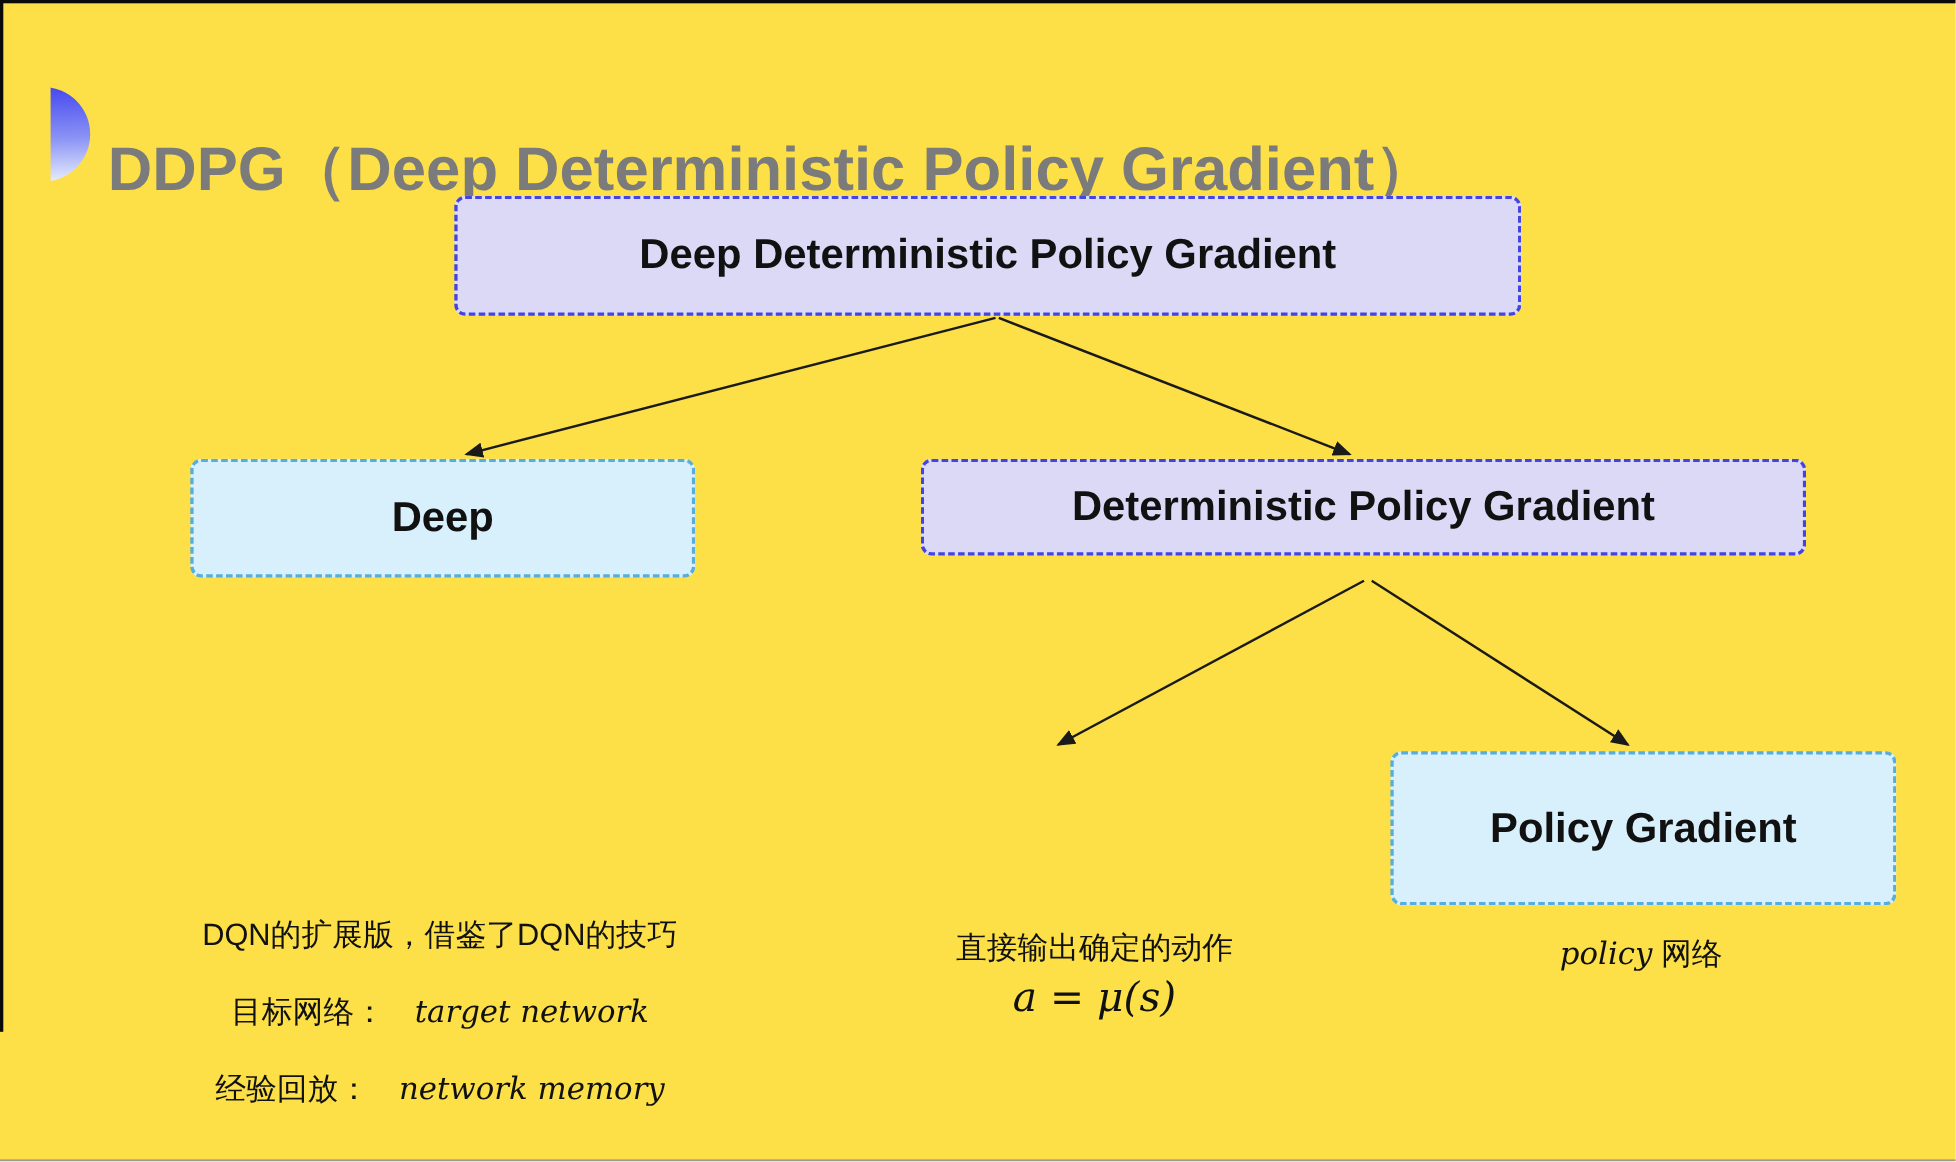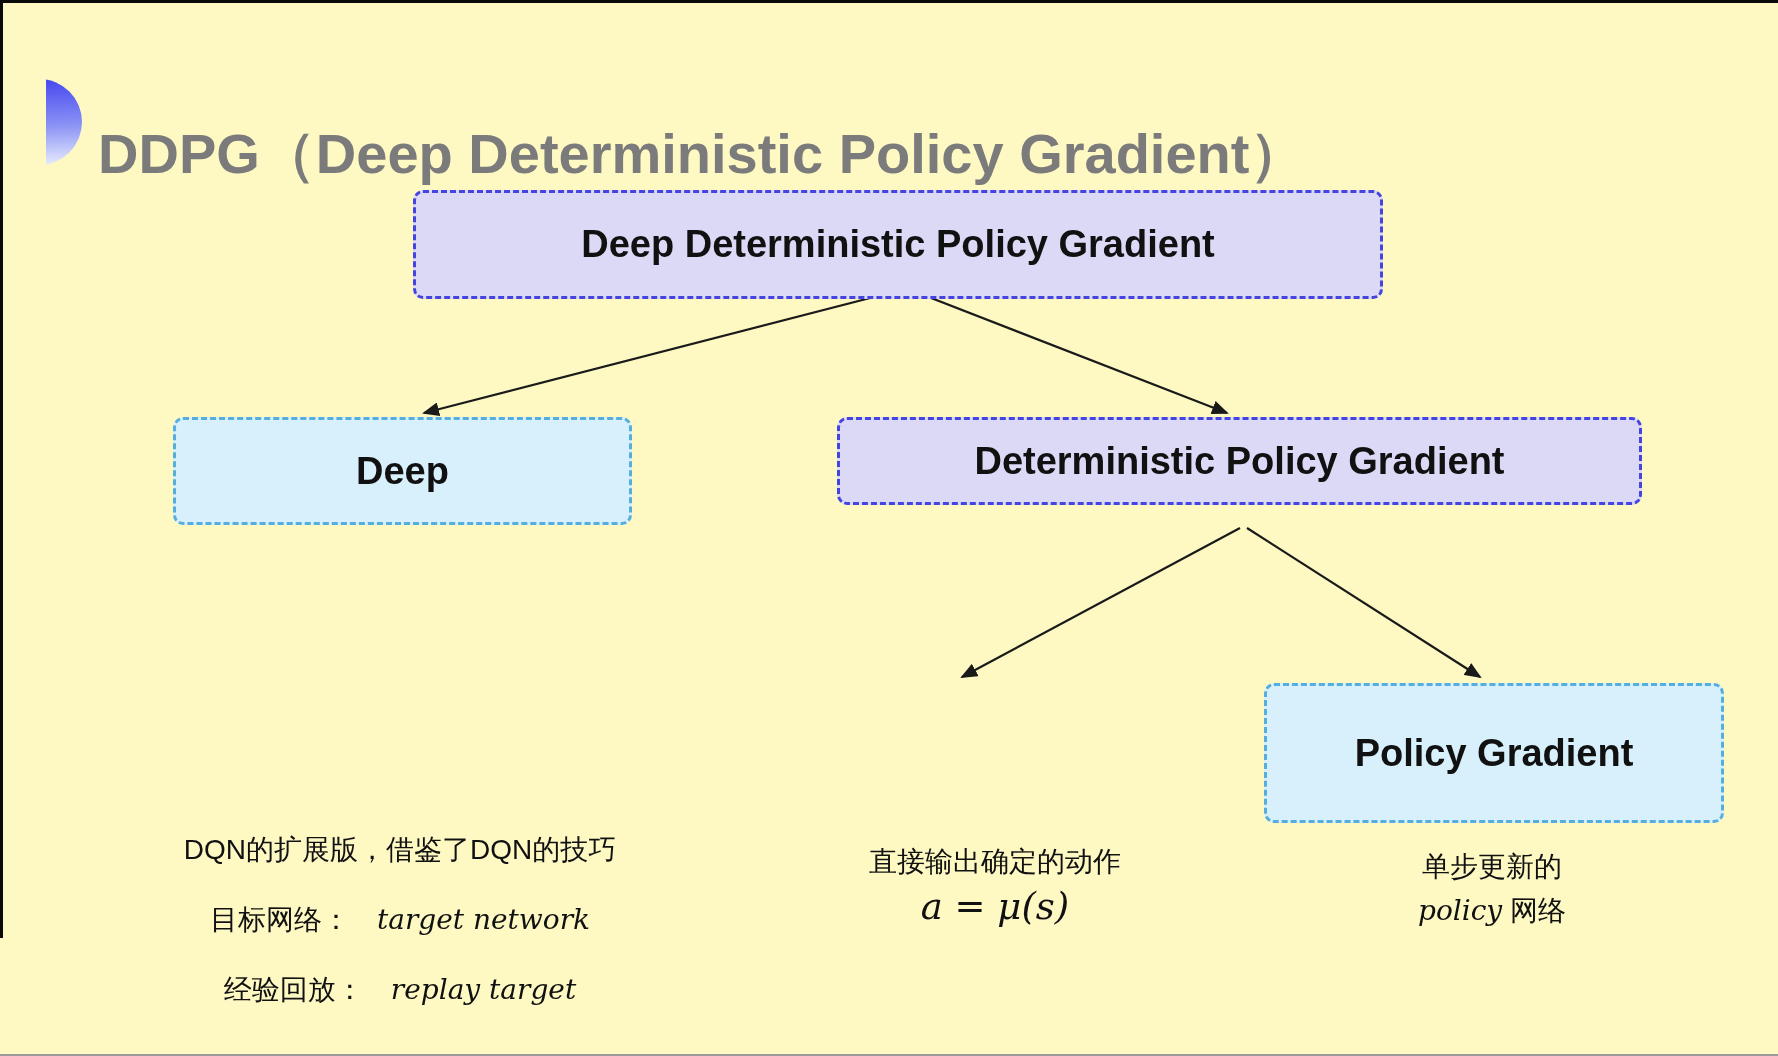--- a/index.html
+++ b/index.html
@@ -1,19 +1,19 @@
 <!DOCTYPE html>
 <html><head>
 <meta charset="utf-8">
 <style>
   html,body{margin:0;padding:0;background:#ffffff;}
   .slide{
     position:relative;
     width:1778px;height:1056px;
-    background:#fef9c3;
+    background:#fde047;
     overflow:hidden;
     font-family:"Liberation Sans","DejaVu Sans",sans-serif;
   }
   .edge-top{position:absolute;left:0;top:0;width:1778px;height:3px;background:#0a0a0a;}
   .edge-left{position:absolute;left:0;top:0;width:3px;height:938px;background:#0a0a0a;}
   .edge-bottom{position:absolute;left:0;bottom:0;width:1778px;height:2px;background:#9a9a9a;}
 
   
   .deco-clip{position:absolute;left:46px;top:79px;width:38px;height:86px;overflow:hidden;}
   .deco-circle{
@@ -27,21 +27,21 @@
 
   
   .node{
     position:absolute;display:flex;align-items:center;justify-content:center;
     border-radius:10px;box-sizing:border-box;
     font-size:38px;font-weight:600;color:#111;white-space:nowrap;
   }
   .node.purple{background:#dcd9f7;border:3px dashed #4444e0;}
   .node.cyan{background:#d8effc;border:3px dashed #55aedd;}
 
-  .node-root{left:413px;top:178px;width:970px;height:109px;margin-top:12px;}
+  .node-root{left:413px;top:178px;width:970px;height:109px;}
   .node-deep{left:173px;top:417px;width:459px;height:108px;}
   .node-dpg{left:837px;top:417px;width:805px;height:88px;}
   .node-deterministic{left:714px;top:683px;width:477px;height:110px;}
   .node-policy-gradient{left:1264px;top:683px;width:460px;height:140px;}
 
   .connectors{position:absolute;left:0;top:0;width:1778px;height:1056px;pointer-events:none;}
 
   
   .note{position:absolute;text-align:center;color:#111;}
   .note-line{font-size:28px;line-height:44px;font-weight:500;white-space:nowrap;}
@@ -98,29 +98,28 @@
   <div class="node cyan node-policy-gradient">
     <span>Policy Gradient</span>
   </div>
 
   <div class="note note-deep">
     <div class="note-line">DQN的扩展版，借鉴了DQN的技巧</div>
     <div class="note-line">
       <span>目标网络：</span><span class="math gap">target network</span>
     </div>
     <div class="note-line">
-      <span>经验回放：</span><span class="math gap">replay target</span>
+      <span>经验回放：</span><span class="math gap">network memory</span>
     </div>
   </div>
 
   <div class="note note-deterministic">
     <div class="note-line">直接输出确定的动作</div>
     <div class="note-line formula math">a = μ(s)</div>
   </div>
 
   <div class="note note-policy">
-    <div class="note-line">单步更新的</div>
     <div class="note-line">
       <span class="math">policy</span><span> 网络</span>
     </div>
   </div>
 
 </div>
 
 </body></html>

